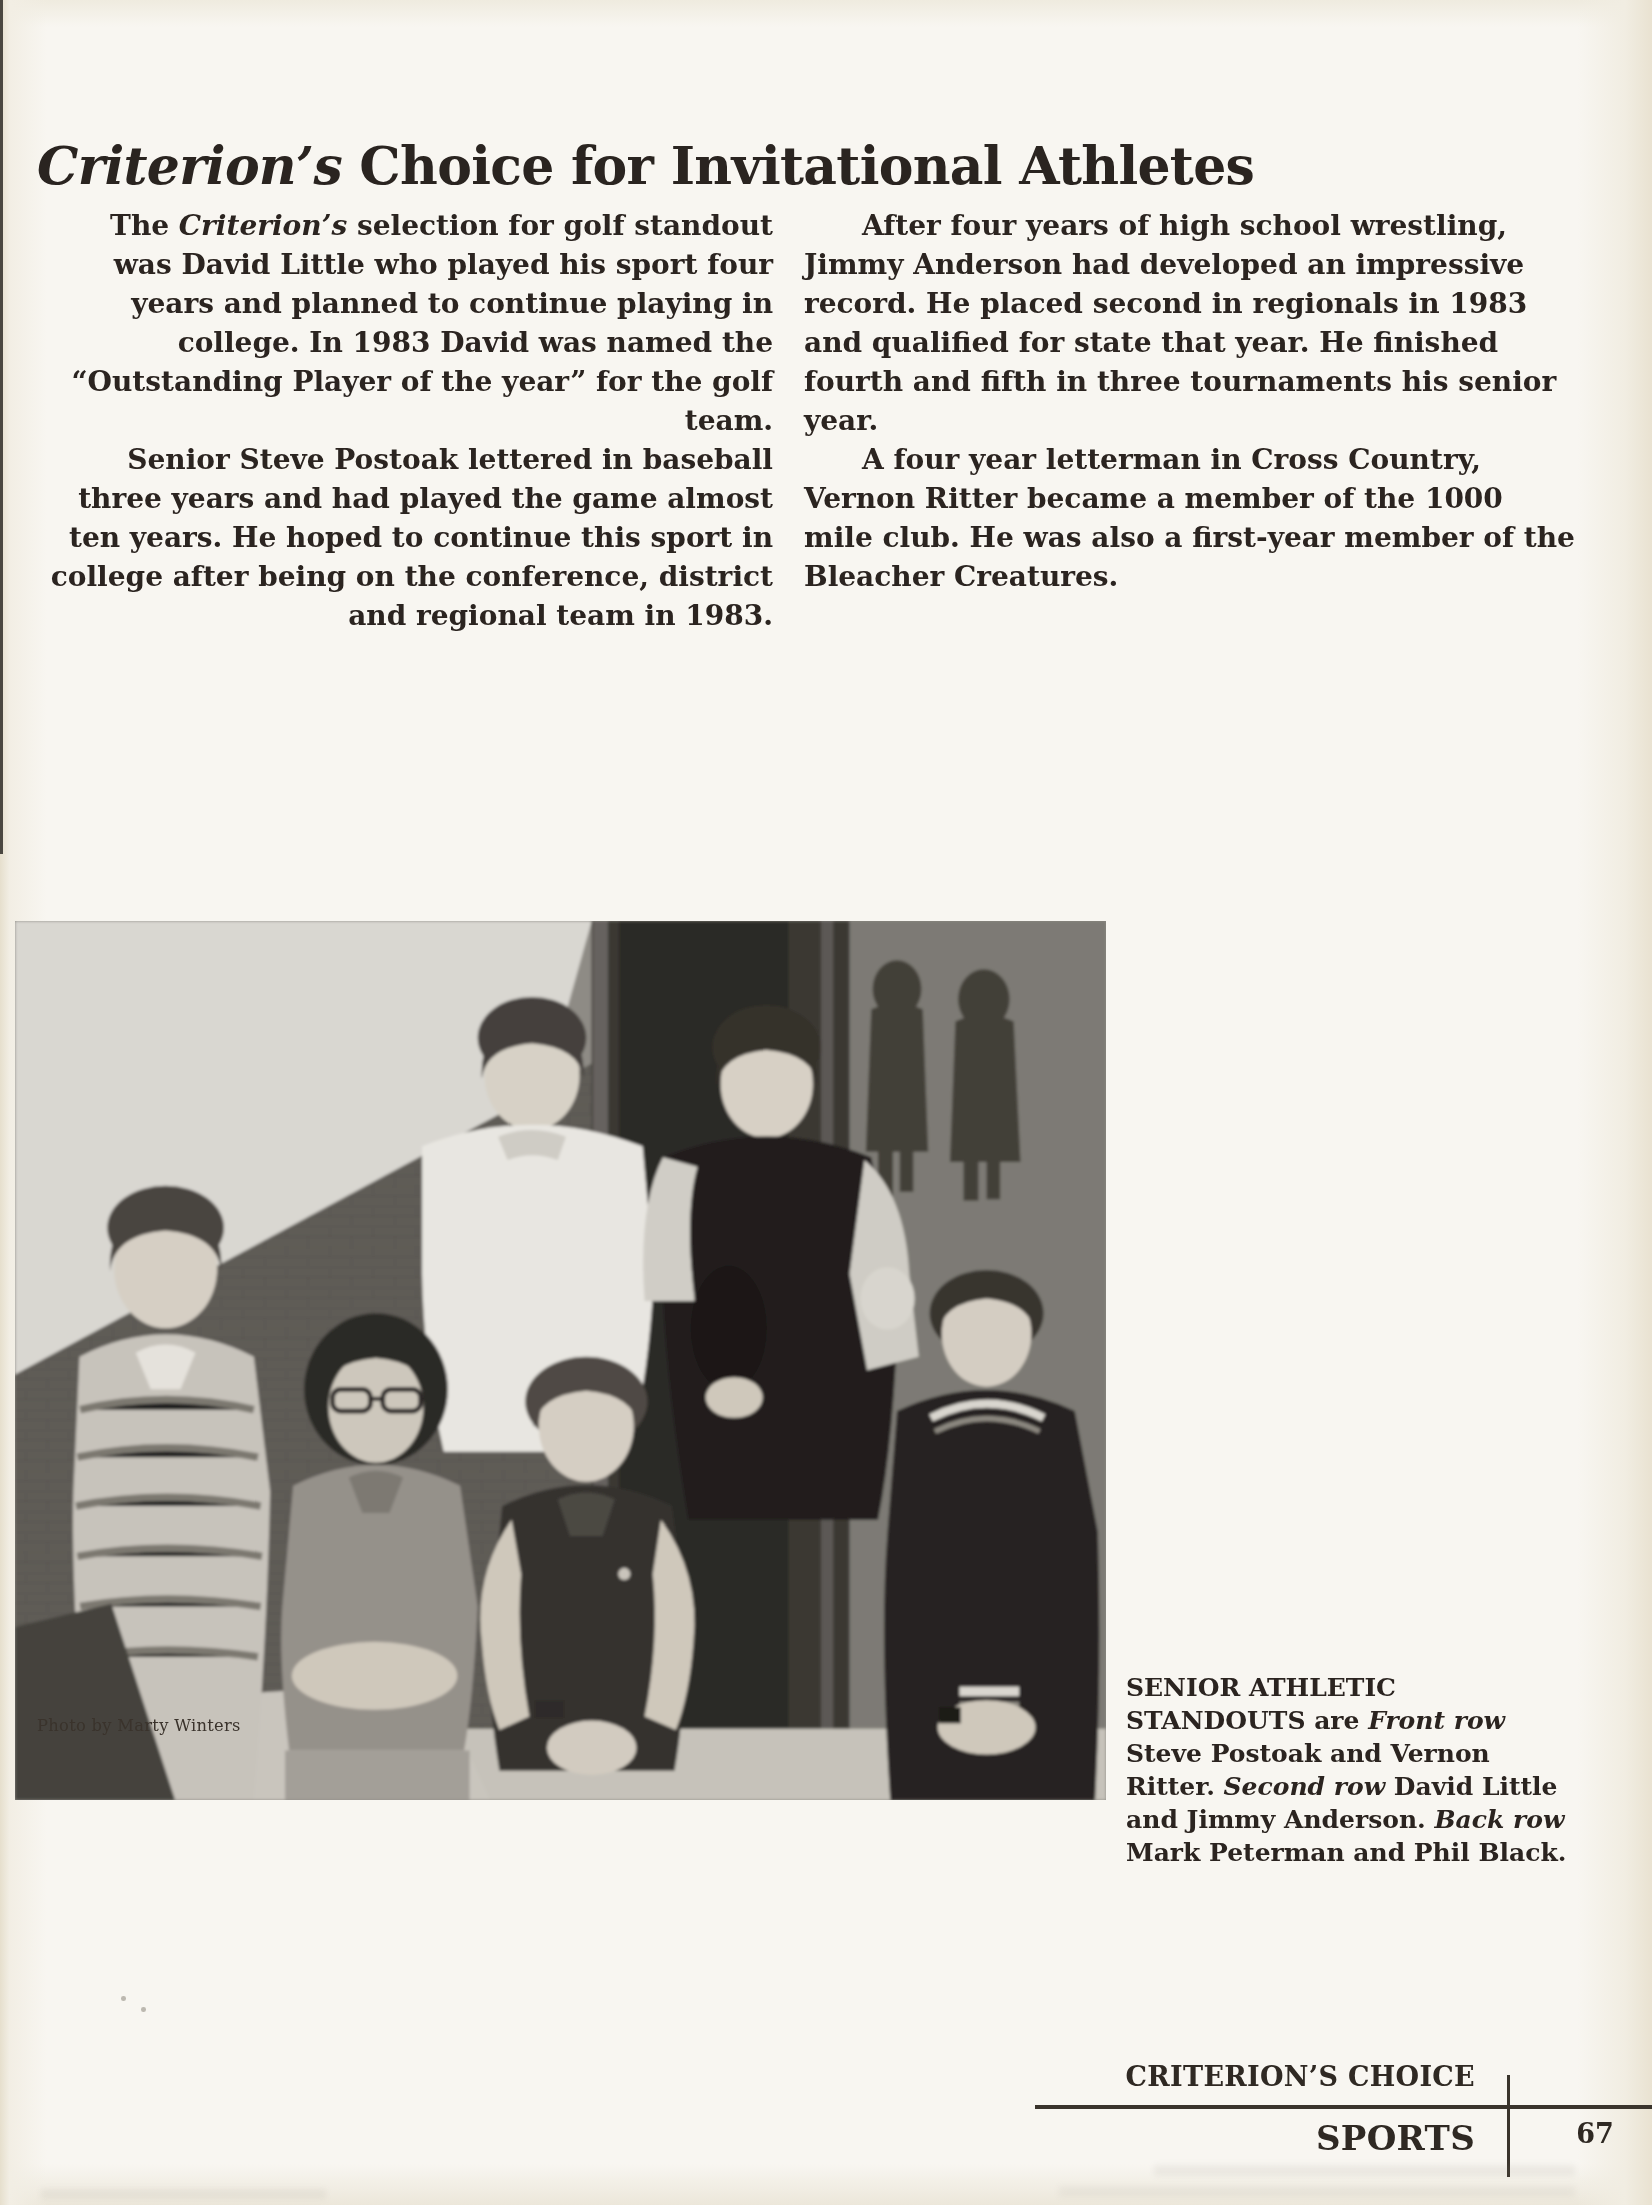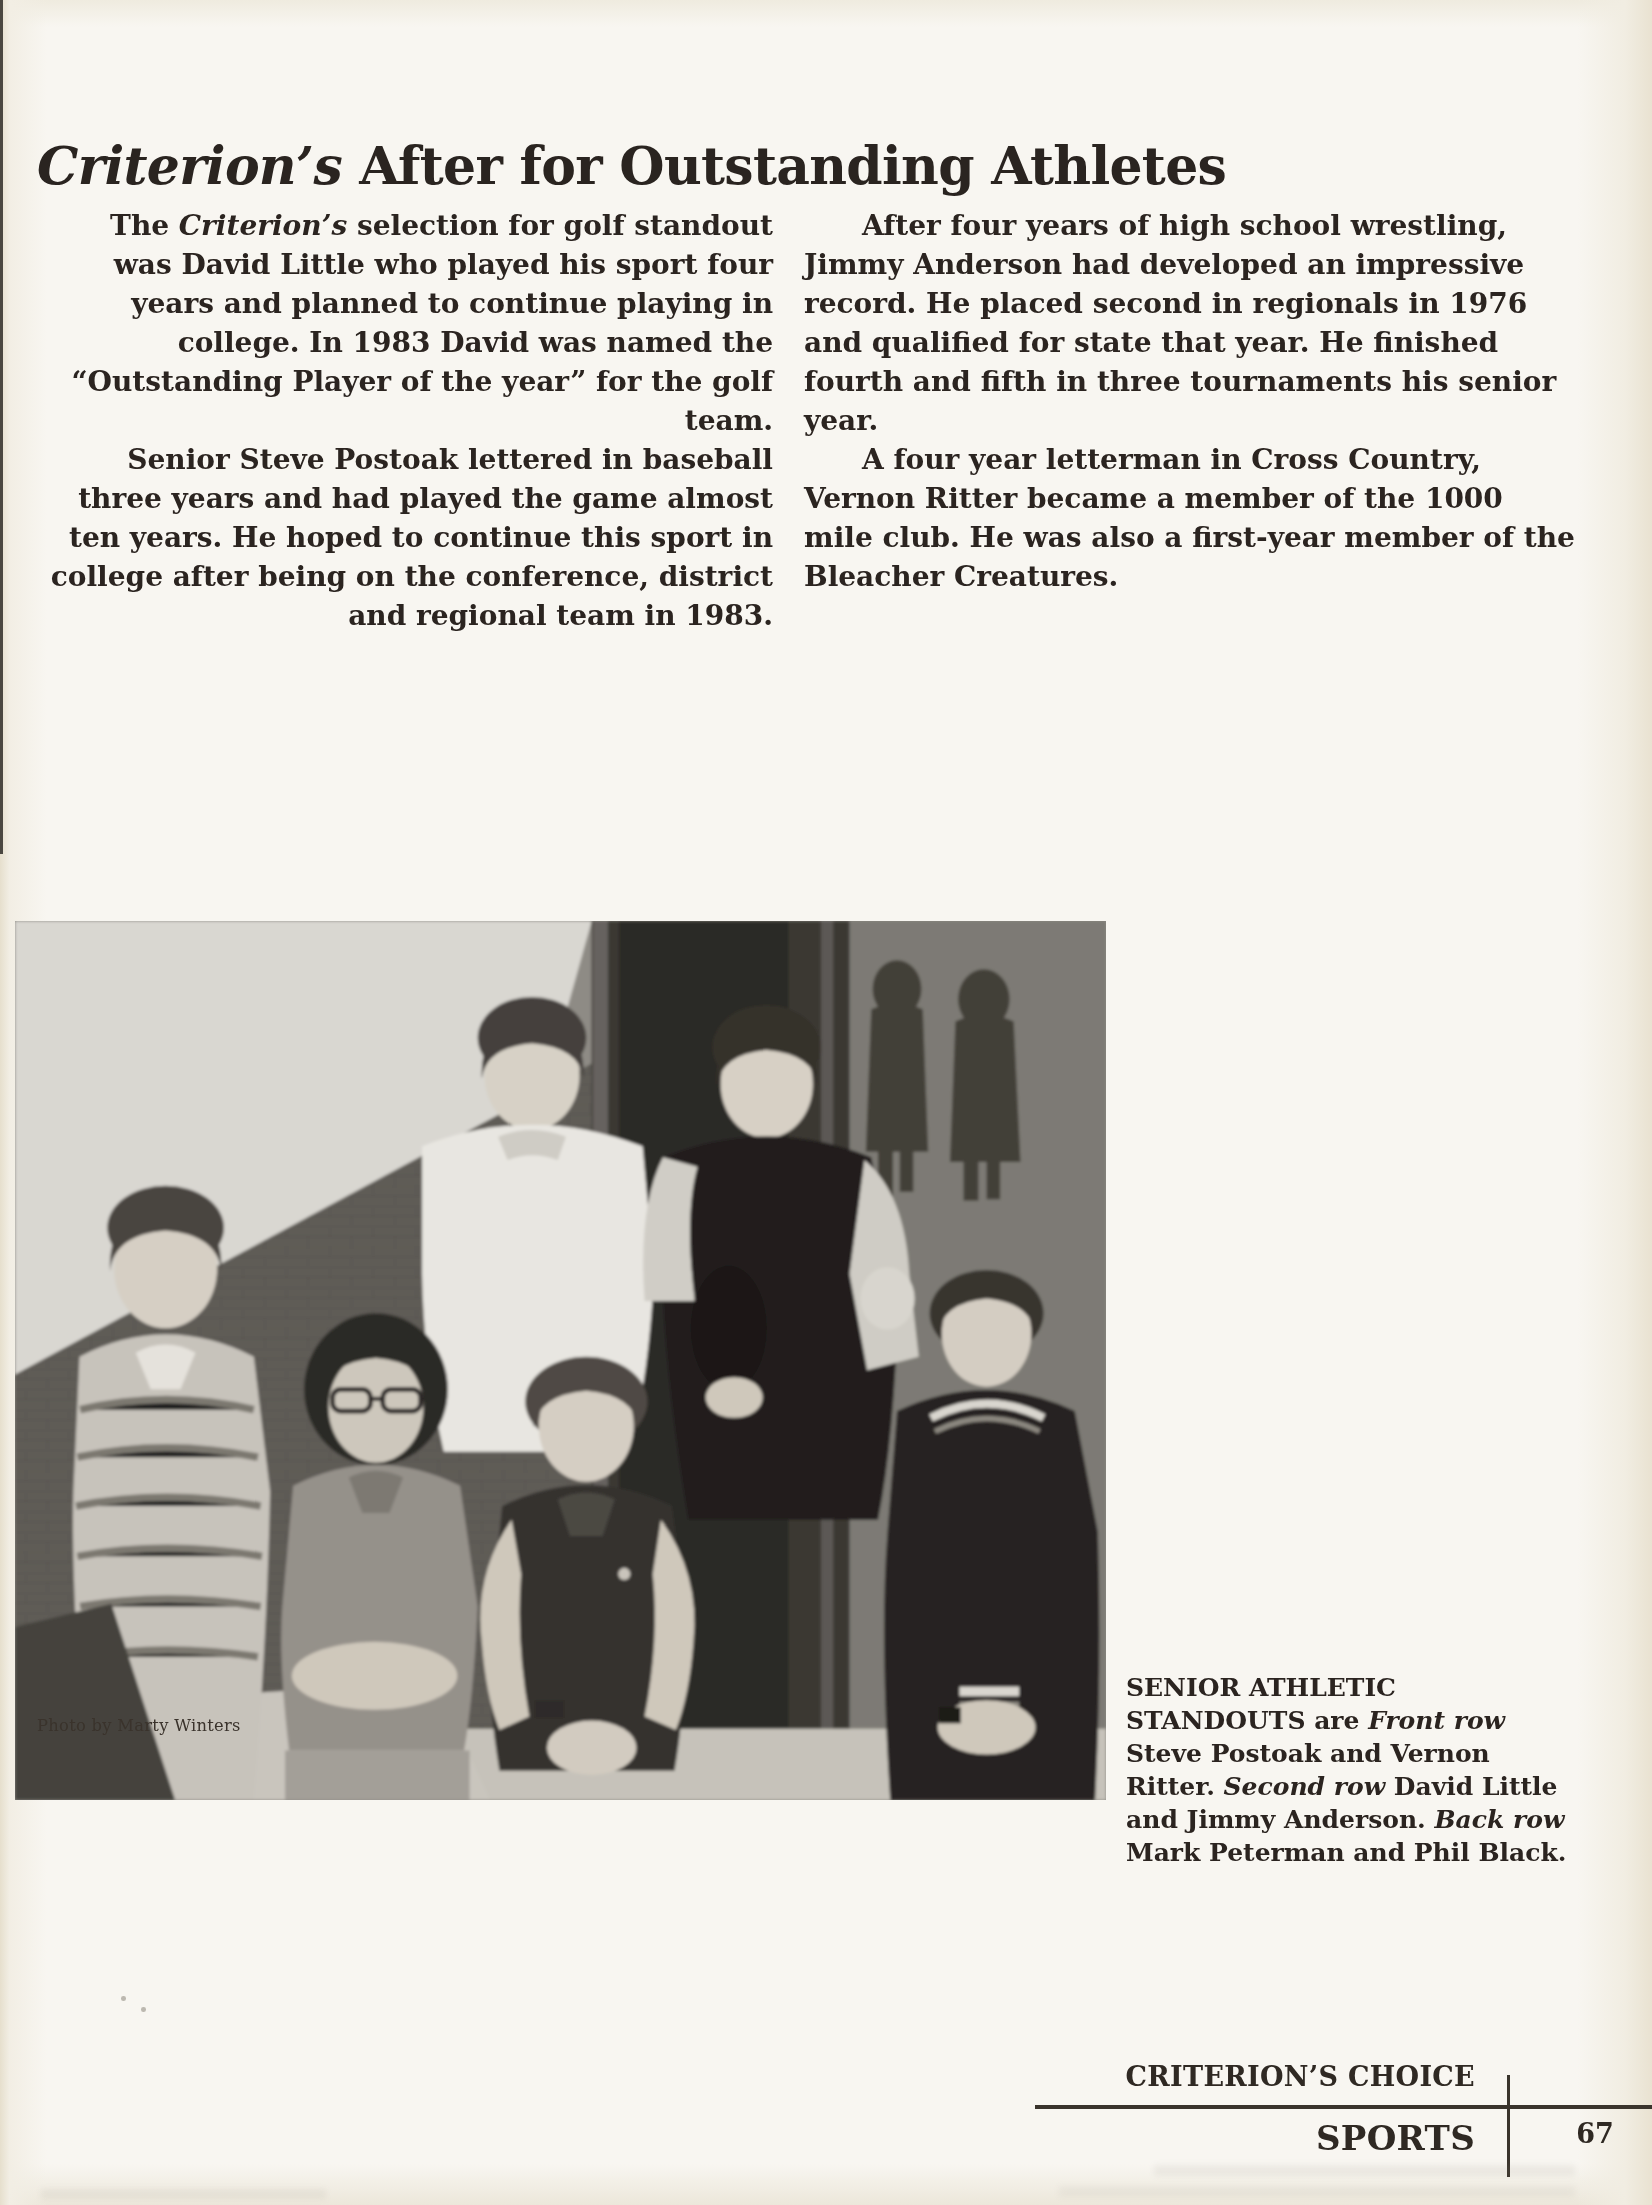--- a/index.html
+++ b/index.html
@@ -76,29 +76,29 @@
     position:absolute;background:#8a8478;filter:blur(3.4px);
   }
 </style>
 </head>
 <body>
 
 <div class="page">
 
   <div class="scan-edge"></div>
 
-  <h1 class="title"><span class="it">Criterion’s</span><span> After for Outstanding Athletes</span></h1>
+  <h1 class="title"><span class="it">Criterion’s</span><span> Choice for Invitational Athletes</span></h1>
 
   <div class="col col-left">
     <p><span>The </span><span class="it">Criterion’s</span><span> selection for golf standout was David Little who played his sport four years and planned to continue playing in college. In 1983 David was named the “Outstanding Player of the year” for the golf team.</span></p>
     <p>Senior Steve Postoak lettered in baseball three years and had played the game almost ten years. He hoped to continue this sport in college after being on the conference, district and regional team in 1983.</p>
   </div>
 
   <div class="col col-right">
-    <p>After four years of high school wrestling, Jimmy Anderson had developed an impressive record. He placed second in regionals in 1976 and qualified for state that year. He finished fourth and fifth in three tournaments his senior year.</p>
+    <p>After four years of high school wrestling, Jimmy Anderson had developed an impressive record. He placed second in regionals in 1983 and qualified for state that year. He finished fourth and fifth in three tournaments his senior year.</p>
     <p>A four year letterman in Cross Country, Vernon Ritter became a member of the 1000 mile club. He was also a first-year member of the Bleacher Creatures.</p>
   </div>
 
   <div class="photo">
     <svg viewBox="0 0 1608 1295" preserveAspectRatio="none">
       <defs>
         <filter id="soft" x="-5%" y="-5%" width="110%" height="110%">
           <feGaussianBlur stdDeviation="2.6"></feGaussianBlur>
         </filter>
         <pattern id="brick" width="64" height="30" patternUnits="userSpaceOnUse">

